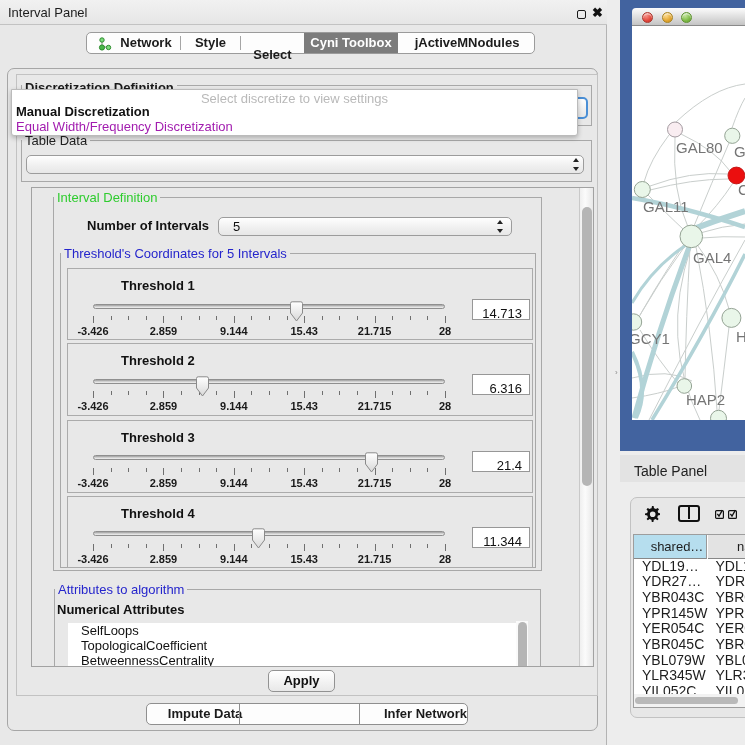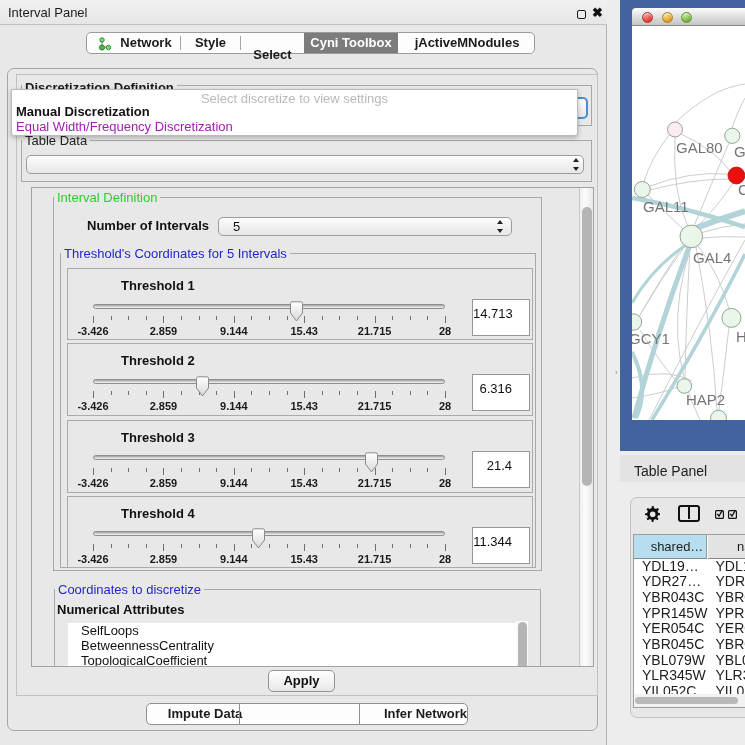--- a/index.html
+++ b/index.html
@@ -40,21 +40,21 @@
 .tpanel { position:absolute; left:35px; width:466px; height:71.5px; border:1px solid #ababab; background:#e8e8e8; }
 .tpanel .name { position:absolute; left:5px; top:9px; font-size:13px; font-weight:bold; color:#111;margin-left:48px; }
 .track { position:absolute; left:25px; top:34.5px; width:352px; height:5px; border:1px solid #8f8f8f; border-radius:3px; background:linear-gradient(#9d9d9d,#d9d9d9 60%,#efefef); }
 .ticksMinor { position:absolute; left:25px; top:47px; width:353px; height:4px;
   background:repeating-linear-gradient(90deg,#6f6f6f 0 1px,transparent 1px 17.6px); }
 .ticksMajor { position:absolute; left:25px; top:47px; width:353px; height:7px;
   background:repeating-linear-gradient(90deg,#6f6f6f 0 1px,transparent 1px 70.4px); }
 .slabels { position:absolute; left:0; top:56px; width:100%; height:12px; font-size:11px; font-weight:bold; color:#1a1a1a; }
 .slabels span { position:absolute; transform:translateX(-50%); }
 .thumb { position:absolute; top:31.5px; width:15px; height:21px; }
-.vbox { position:absolute; left:404px; top:30px; width:58px; height:37px; border:1px solid #979797; background:#fff; font-size:13px; color:#111; text-align:right; line-height:27px; padding-right:17px; }
+.vbox { position:absolute; left:404px; top:30px; width:58px; height:21px; border:1px solid #979797; background:#fff; font-size:13px; color:#111; text-align:right; line-height:27px; padding-right:7px; }
 
 #attrlist { left:36px; top:434.5px; width:448px; height:46px; background:#fff; font-size:13px; color:#111; }
 #attrlist div { padding-left:13px; height:15px; line-height:15px; }
 
 #applybtn { left:268px; top:670px; width:67px; height:22px; border:1px solid #929292; border-radius:5px; background:linear-gradient(#fff,#e8e8e8); font-size:13px; font-weight:bold; color:#111; text-align:center; line-height:20px; }
 
 #popup { left:11px; top:89px; width:567px; height:46.5px; background:#fff; border:1px solid #bbb; border-radius:0 0 3px 3px; box-shadow:0 2px 5px rgba(0,0,0,0.25); font-size:13px; z-index:50; }
 #popup .r1 { position:absolute; left:0; top:0.5px; width:100%; text-align:center; color:#b9b9b9; }
 #popup .r2 { position:absolute; left:4px; top:13.5px; font-weight:bold; color:#111; }
 #popup .r3 { position:absolute; left:4px; top:28.5px; color:#a21caf; }
@@ -193,27 +193,27 @@
         <span style="left:95.4px;">2.859</span>
         <span style="left:165.8px;">9.144</span>
         <span style="left:236.2px;">15.43</span>
         <span style="left:306.6px;">21.715</span>
         <span style="left:377px;">28</span>
     </div>
     <div class="vbox">11.344</div>
   </div>
 
   <div class="tbox abs" style="left:22px; top:401px; width:487px; height:150px;">
-    <span class="tlabel" style="color:#2525cc;">Coordinates to discretize</span>
+    <span class="tlabel" style="color:#2525cc;">Attributes to algorithm</span>
   </div>
   <span class="abs" style="left:25px; top:414px; font-size:13px; font-weight:bold; color:#111;">Numerical Attributes</span>
   <div class="abs" id="attrlist">
     <div>SelfLoops</div>
+    <div>TopologicalCoefficient</div>
     <div>BetweennessCentrality</div>
-    <div>TopologicalCoefficient</div>
   </div>
   <div class="vsb-track" style="left:484px; top:433px; width:12px; height:60px; background:#fafafa; border:none;"></div>
   <div class="vsb-thumb" style="left:486px; top:434px; width:9px; height:60px;"></div>
 
   <div class="vsb-track" style="left:547px; top:0; width:14px; height:478px;"></div>
   <div class="vsb-thumb" style="left:549.5px; top:19px; width:10px; height:279px;"></div>
 </div>
 <svg width="0" height="0">
     <defs>
       <linearGradient id="thg" x1="0" y1="0" x2="0" y2="1">

